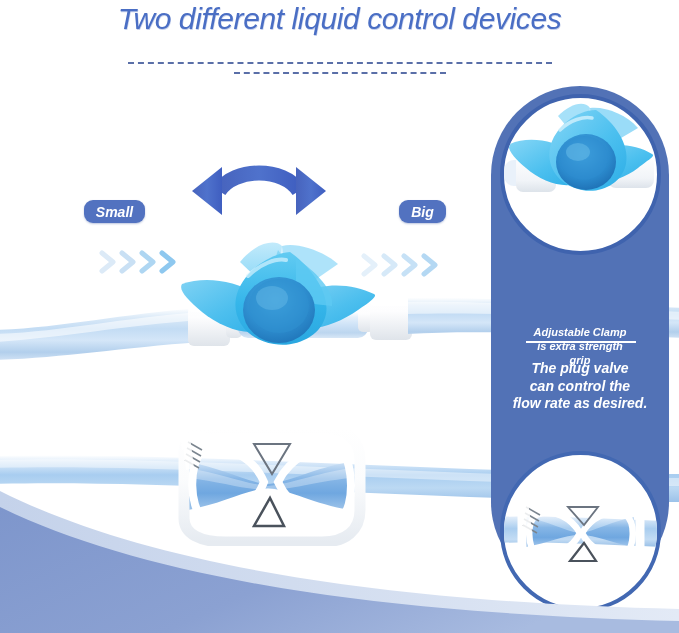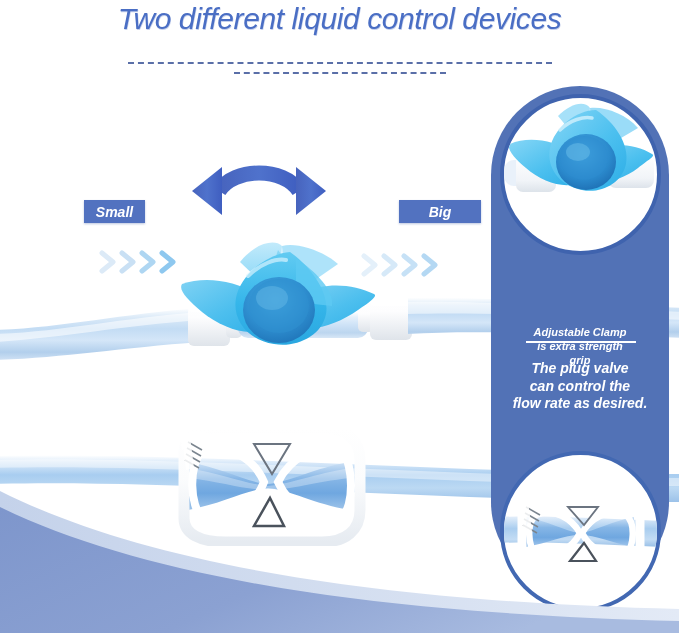--- a/index.html
+++ b/index.html
@@ -52,30 +52,30 @@
     font-style: italic;
     line-height: 1.18;
     color: #46609e;
   }
 
   
   .pill {
     position: absolute;
     display: flex; align-items: center; justify-content: center;
     height: 23px;
-    border-radius: 0;
+    border-radius: 9px;
     background: #5272c0;
     color: #ffffff;
     font-size: 14px;
     font-style: italic;
     font-weight: bold;
     box-shadow: 0 1px 2px rgba(60,90,160,.35);
   }
   .pill-small { left: 84px; top: 200px; width: 61px; }
-  .pill-big   { left: 399px; top: 200px; width: 82px; text-align: center; }
+  .pill-big   { left: 399px; top: 200px; width: 47px; text-align: center; }
 
   
   .dbl-arrow { position: absolute; left: 186px; top: 163px; }
 
   
   .chev-group { position: absolute; }
   .chev-left  { left: 98px;  top: 247px; }
   .chev-right { left: 360px; top: 250px; }
 
   

